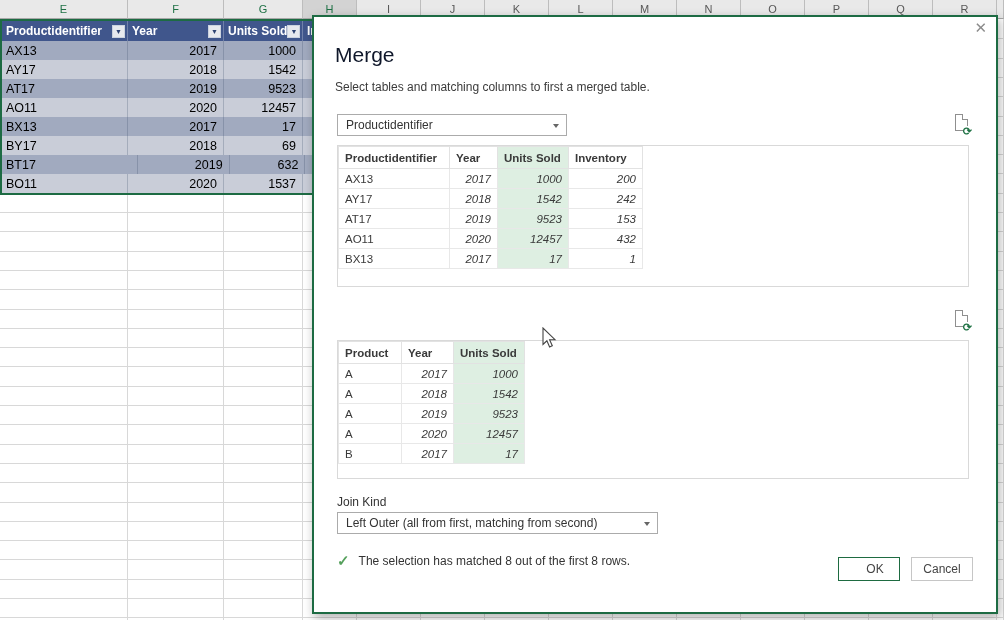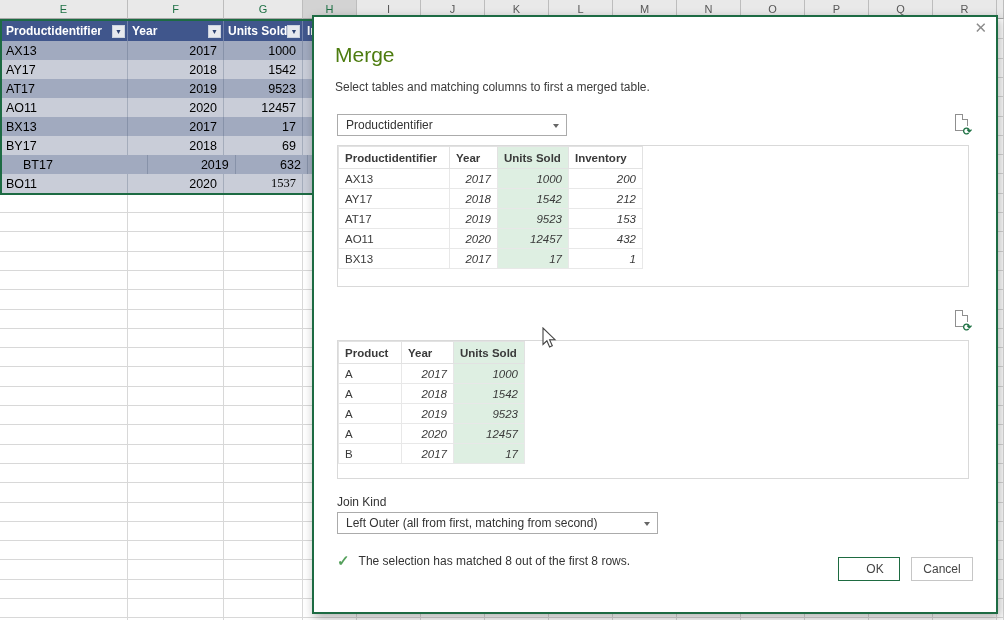--- a/index.html
+++ b/index.html
@@ -34,21 +34,21 @@
   .xc { height:100%; display:flex; align-items:center; border-right:1px solid rgba(70,86,110,0.28);
         overflow:hidden; white-space:nowrap; }
   .xc.txt { padding-left:4px; }
   .xc.num { justify-content:flex-end; padding-right:6px; }
 
   
   #dialog { position:absolute; left:312px; top:15px; width:686px; height:599px; z-index:10;
             background:#fff; border:2px solid #1D6B43; box-shadow:2px 4px 10px rgba(0,0,0,0.3); }
   .dlg-close { position:absolute; top:4px; right:9px; font-size:15px; color:#8C8C8C;
                line-height:1; cursor:default; font-family:"DejaVu Sans", sans-serif; }
-  .dlg-title { position:absolute; left:21px; top:26px; font-size:21px; font-weight:300; color:#4d7c0f; }
+  .dlg-title { position:absolute; left:21px; top:26px; font-size:21px; font-weight:300; color:#0f172a; }
   .dlg-sub   { position:absolute; left:21px; top:63px; font-size:12px; color:#3B3B3B; }
 
   .combo { position:absolute; height:22px; border:1px solid #ABABAB; background:#fff;
            font-size:12px; color:#333; display:flex; align-items:center; padding:0 20px 0 8px; }
   .combo .arr { position:absolute; right:7px; top:9px; width:0; height:0;
                 border-left:3.5px solid transparent; border-right:3.5px solid transparent;
                 border-top:4px solid #666; }
   #combo1 { left:23px; top:97px;  width:230px; }
   #combo2 { left:23px; top:293px; width:230px; }
   #combo-join { left:23px; top:495px; width:321px; }
@@ -209,29 +209,29 @@
         <div class="xc num" style="width: 79px;">17</div>
         <div class="xc num" style="width: 59px;"></div>
       </div>
       <div class="xl-row band-b">
         <div class="xc txt" style="width: 126px;">BY17</div>
         <div class="xc num" style="width: 96px;">2018</div>
         <div class="xc num" style="width: 79px;">69</div>
         <div class="xc num" style="width: 59px;"></div>
       </div>
       <div class="xl-row band-a">
-        <div class="xc txt" style="width: 142px; margin-left: 17px;">BT17</div>
+        <div class="xc txt" style="width: 142px;">BT17</div>
         <div class="xc num" style="width: 96px;">2019</div>
         <div class="xc num" style="width: 79px;">632</div>
         <div class="xc num" style="width: 59px;"></div>
       </div>
       <div class="xl-row band-b">
         <div class="xc txt" style="width: 126px;">BO11</div>
         <div class="xc num" style="width: 96px;">2020</div>
-        <div class="xc num" style="width: 79px; font-family: Liberation Serif, serif;">1537</div>
+        <div class="xc num" style="width: 79px;">1537</div>
         <div class="xc num" style="width: 59px;"></div>
       </div>
     </div>
 
   <div id="dialog">
     <span class="dlg-close">✕</span>
     <div class="dlg-title">Merge</div>
     <div class="dlg-sub">Select tables and matching columns to first a merged table.</div>
 
     <div class="combo" id="combo1">
@@ -262,21 +262,21 @@
             <tr>
               <td class="txt">AX13</td>
               <td class="num">2017</td>
               <td class="num hl">1000</td>
               <td class="num">200</td>
             </tr>
             <tr>
               <td class="txt">AY17</td>
               <td class="num">2018</td>
               <td class="num hl">1542</td>
-              <td class="num">212</td>
+              <td class="num">242</td>
             </tr>
             <tr>
               <td class="txt">AT17</td>
               <td class="num">2019</td>
               <td class="num hl">9523</td>
               <td class="num">153</td>
             </tr>
             <tr>
               <td class="txt">AO11</td>
               <td class="num">2020</td>

